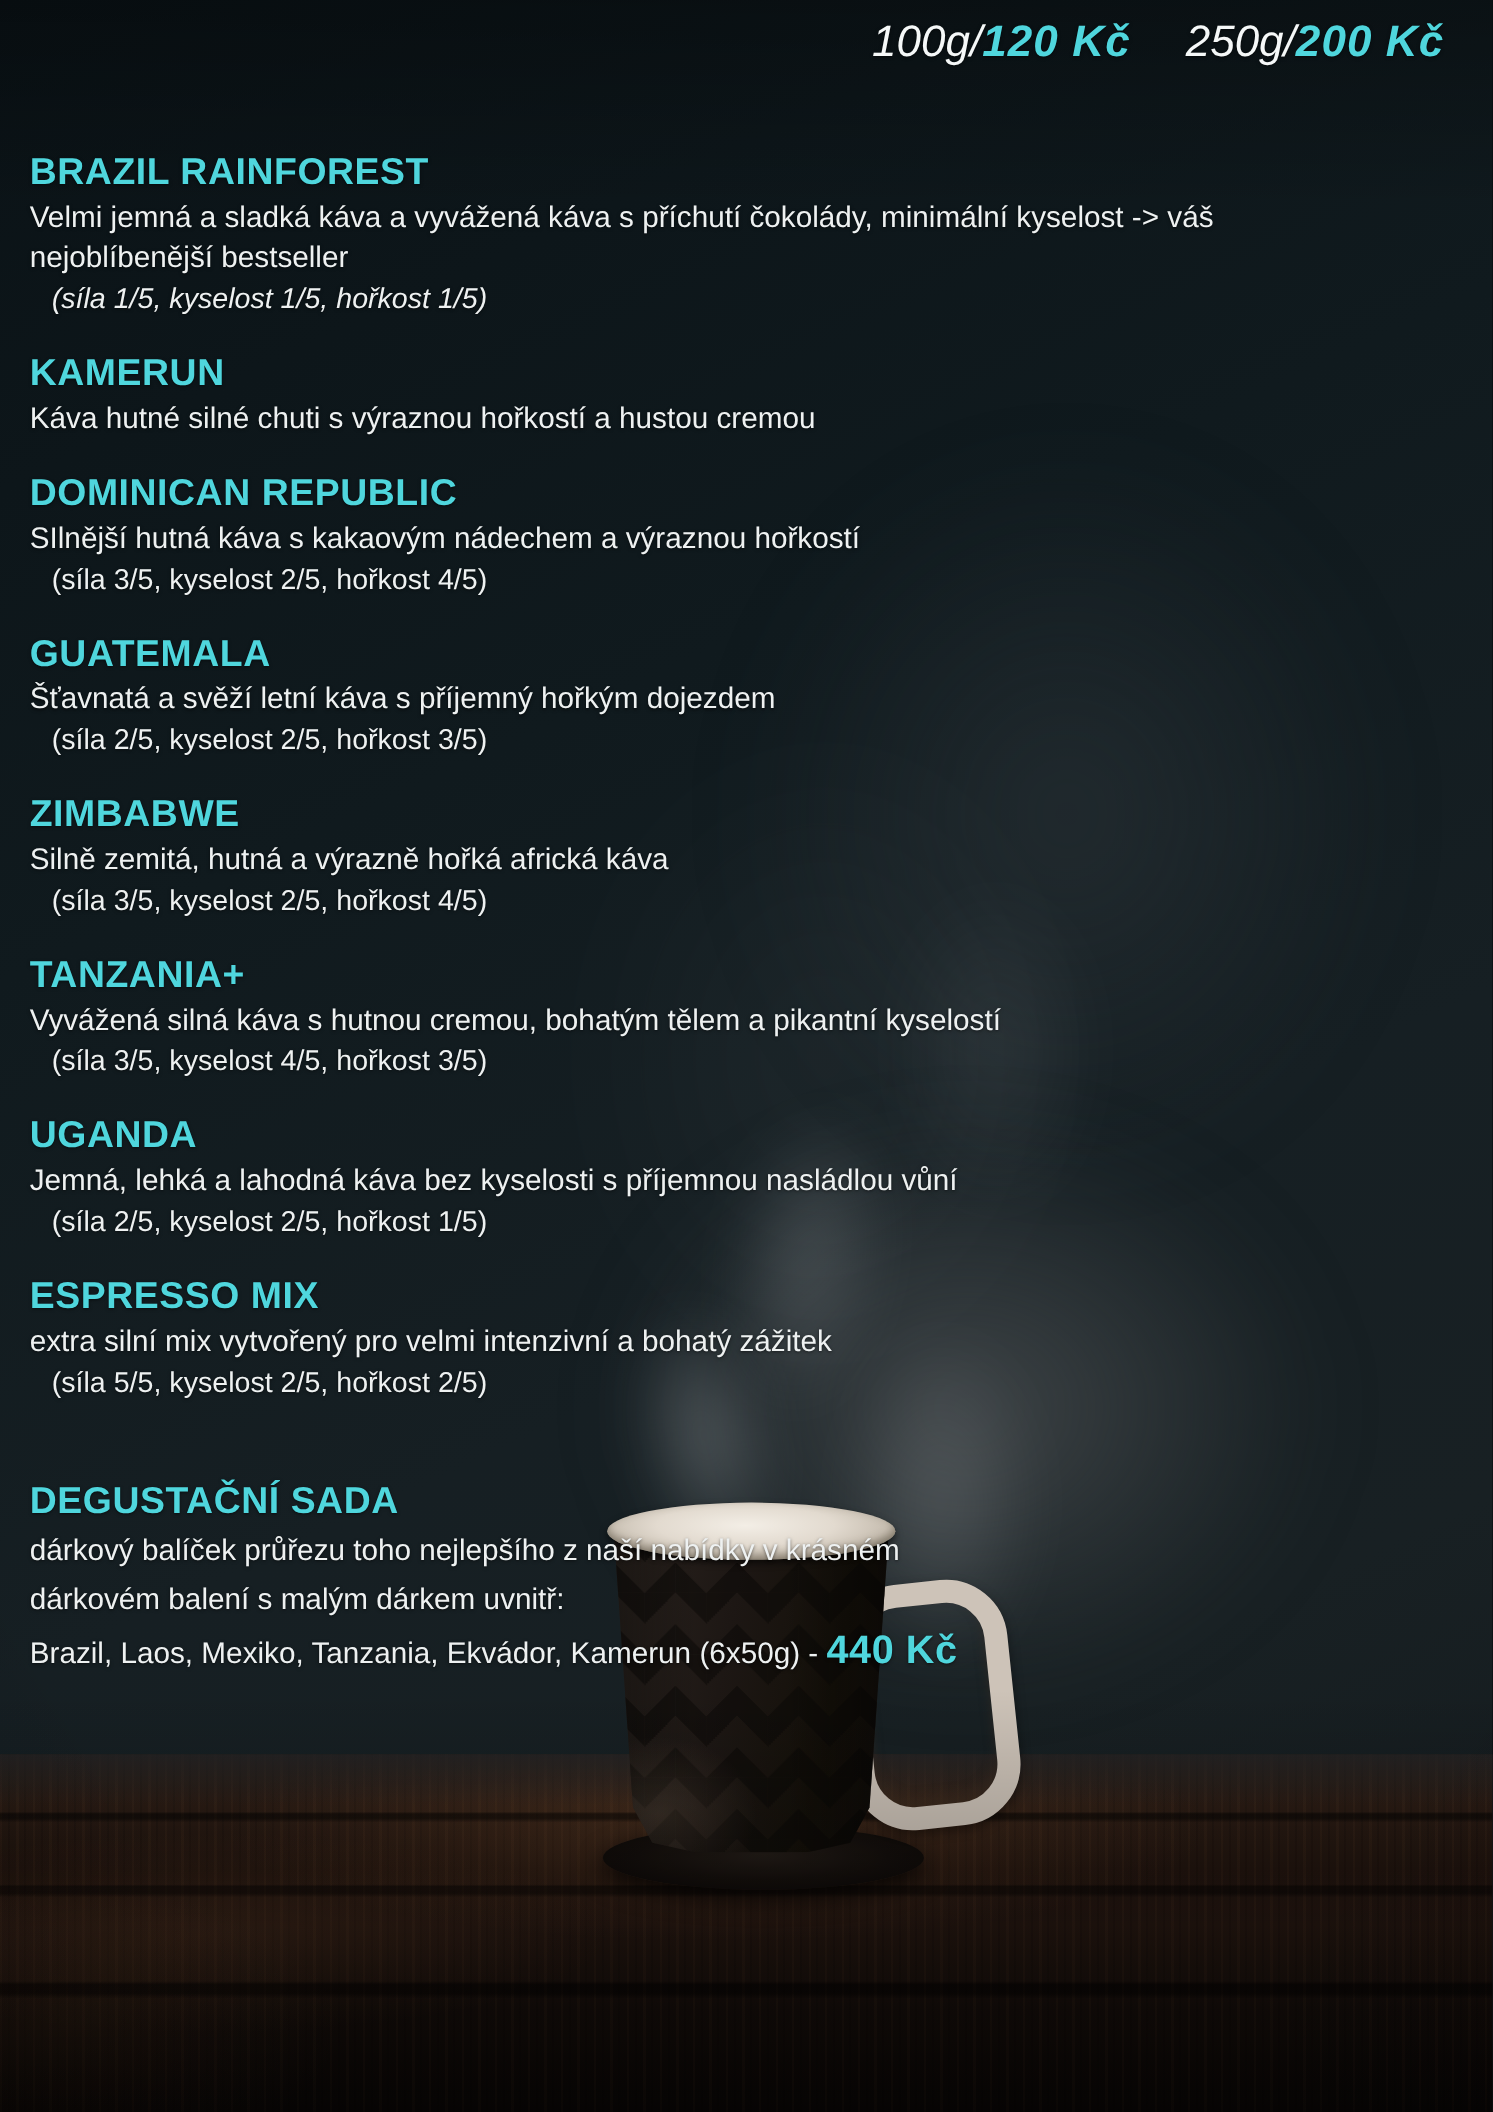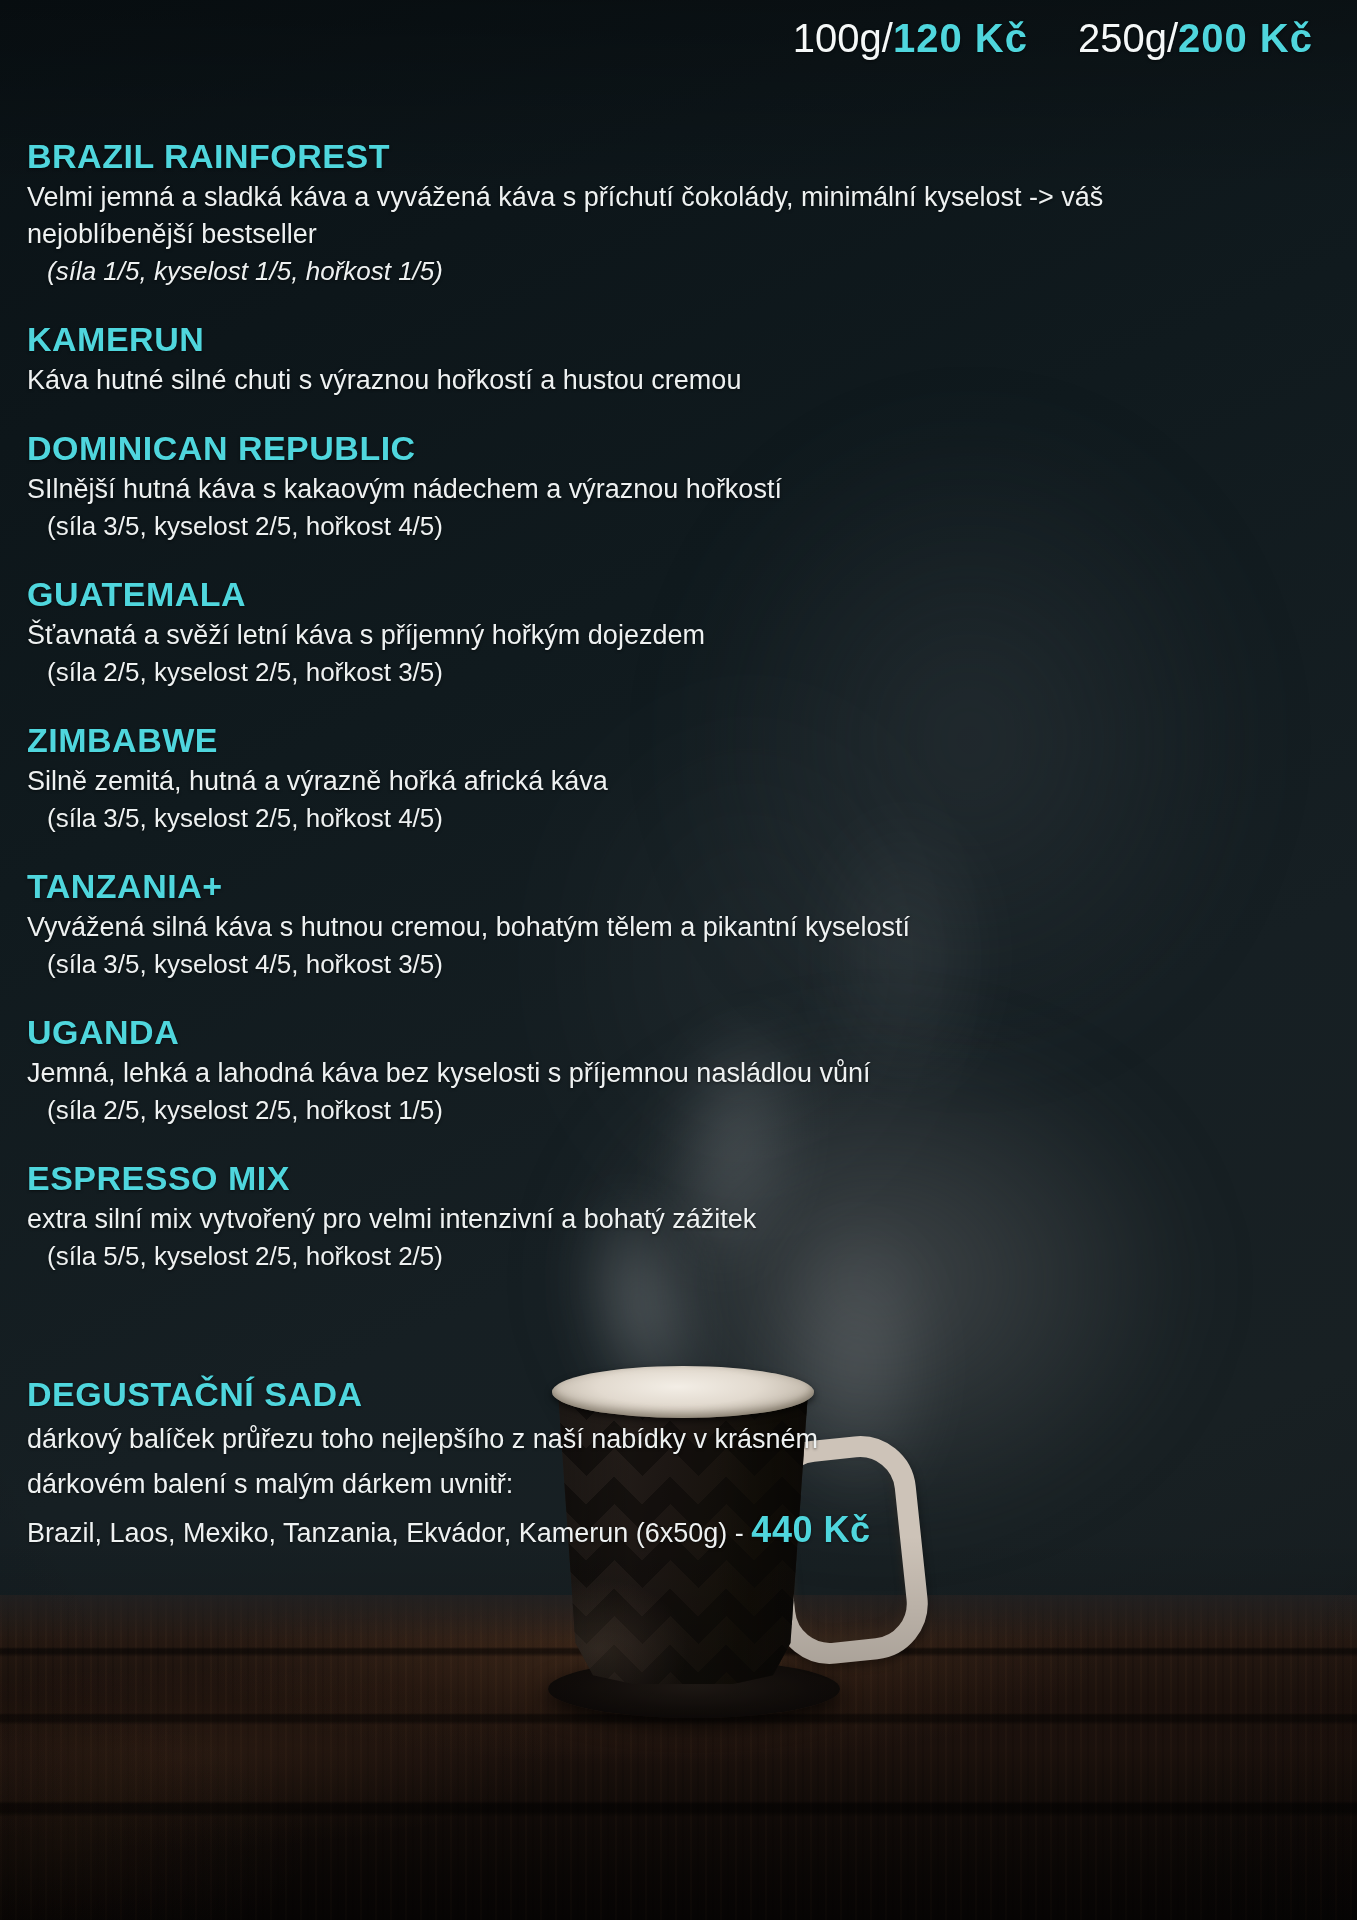--- a/index.html
+++ b/index.html
@@ -81,32 +81,32 @@
       radial-gradient(120% 115% at 52% 40%,rgba(0,0,0,0) 52%,rgba(0,0,0,.42) 100%),
       linear-gradient(180deg,rgba(0,0,0,.28) 0,rgba(0,0,0,0) 10%,rgba(0,0,0,0) 80%,rgba(0,0,0,.5) 100%);
   }
   
   .content{position:absolute;inset:0;z-index:3;text-shadow:0 1px 3px rgba(0,0,0,.55);}
   .pricing-row{
     position:absolute;top:14px;right:44px;
     display:flex;gap:50px;white-space:nowrap;
     font-size:40px;line-height:48px;color:#f5f8f8;
   }
-  .price-option{display:flex;align-items:center;}
+  .price-option{display:flex;align-items:center;font-style:italic;}
   .price-value{font-weight:700;color:var(--accent,#4fd6dd);letter-spacing:1px;}
   .menu{position:absolute;left:27px;top:136px;}
   .menu-item{margin-bottom:29px;}
   .item-name{
     margin:0 0 3px 0;font-size:34px;line-height:40px;font-weight:700;
     letter-spacing:.5px;color:var(--accent,#4fd6dd);white-space:nowrap;
   }
   .desc-line{font-size:27px;line-height:37px;color:#eef1f1;white-space:nowrap;}
   .stats{font-size:26px;line-height:37px;color:#eef1f1;white-space:nowrap;margin-left:20px;}
   .stats.italic{font-style:italic;}
-  .tasting{margin-top:99px;}
+  .tasting{margin-top:69px;}
   .tasting .desc-line{line-height:45px;}
   .contents-line{font-size:27px;line-height:45px;white-space:nowrap;color:#eef1f1;}
   .contents-price{font-weight:700;font-size:36px;color:var(--accent,#4fd6dd);letter-spacing:.5px;}
 </style>
 </head>
 <body>
 
 <div class="page" style="--accent: #4fd6dd; --text: #f2f5f5;">
 
   <div class="photo" aria-label="Steaming mug of coffee on a dark wooden table">

